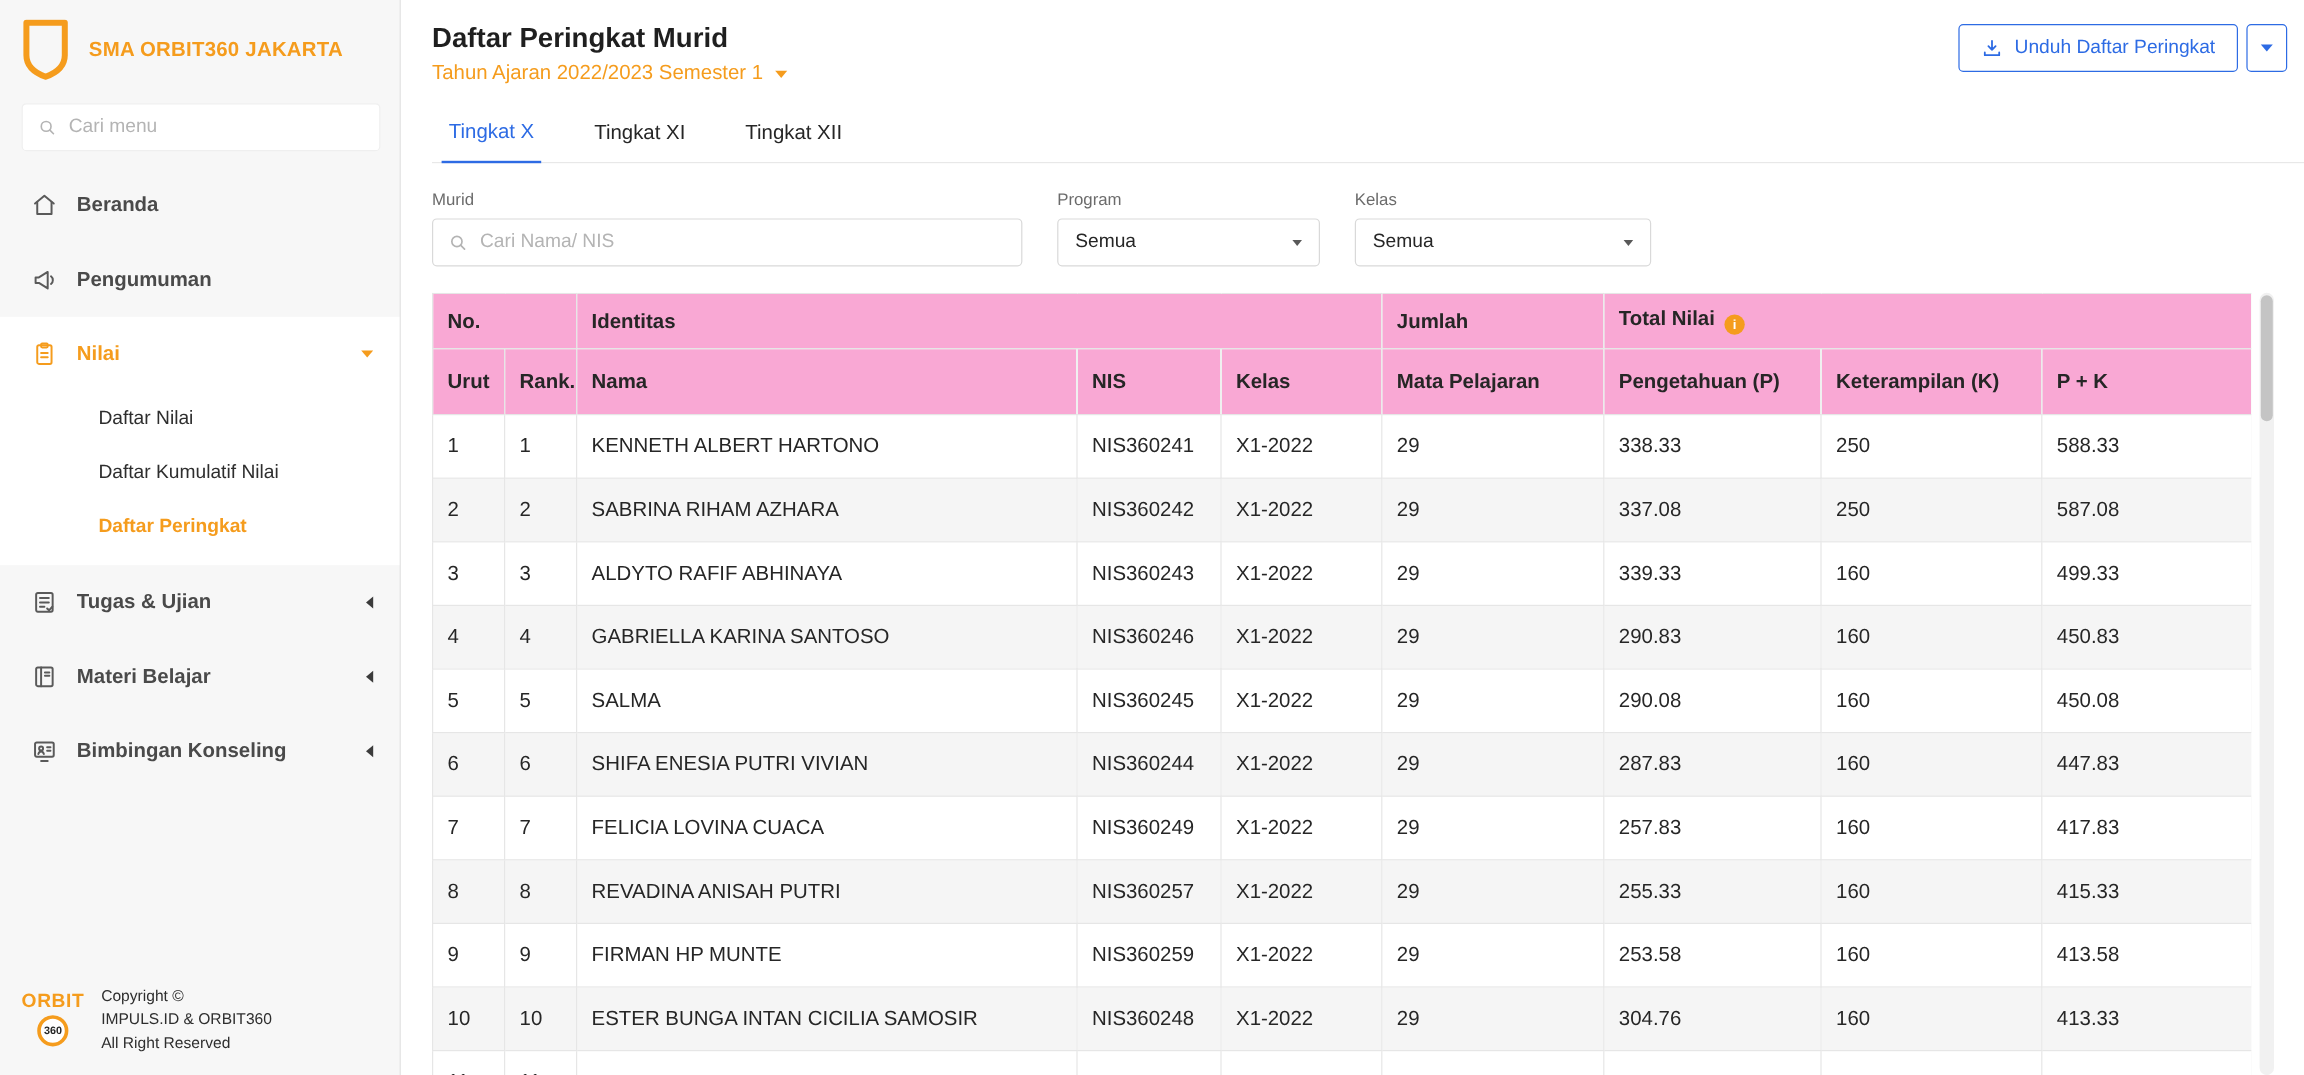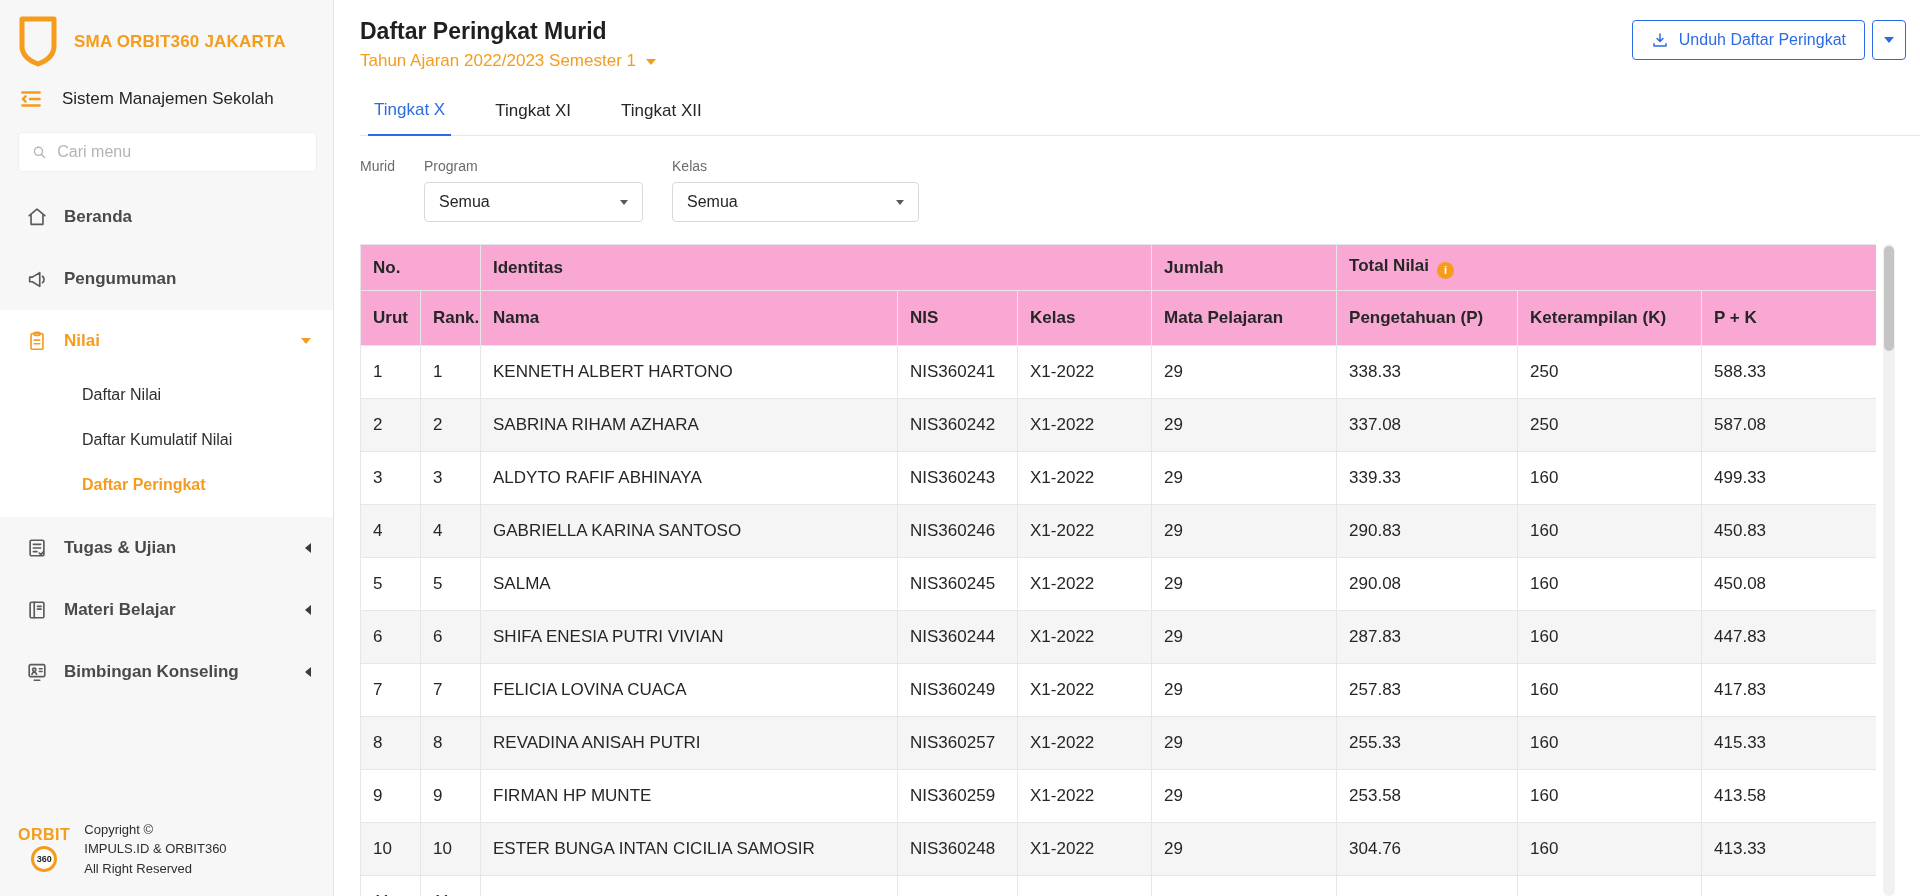--- a/index.html
+++ b/index.html
@@ -117,29 +117,20 @@
   <aside class="sidebar">
     <div class="sidebar-top">
       <div class="logo-row">
         <span class="logo-shield">
           <svg viewBox="0 0 40 52" fill="none">
               <path d="M4 3h32v27c0 8.5-6.5 14.5-16 18C10.5 44.5 4 38.5 4 30V3z" stroke="currentColor" stroke-width="5" stroke-linejoin="round"></path>
             </svg>
         </span>
         <span class="school-name">SMA ORBIT360 JAKARTA</span>
       </div>
-      <div class="subtitle-row">
-        <span class="collapse-icon">
-          <svg viewBox="0 0 24 24" fill="none" stroke="currentColor" stroke-width="2.2" stroke-linecap="round" stroke-linejoin="round">
-              <path d="M4 6h16M11 12h9M4 18h16"></path>
-              <path d="M7 9.5 4.5 12 7 14.5"></path>
-            </svg>
-        </span>
-        <span class="app-subtitle">Sistem Manajemen Sekolah</span>
-      </div>
       <div class="menu-search">
         <svg viewBox="0 0 24 24" fill="none" stroke="currentColor" stroke-width="2" stroke-linecap="round">
             <circle cx="11" cy="11" r="6"></circle>
             <path d="M15.6 15.6 20 20"></path>
           </svg>
         <input placeholder="Cari menu" style="">
       </div>
     </div>
 
     <nav class="menu" id="menu">
@@ -250,20 +241,27 @@
 
     <div class="tabs" id="tabs">
         <div class="tab active">Tingkat X</div>
         <div class="tab">Tingkat XI</div>
         <div class="tab">Tingkat XII</div>
       </div>
 
     <div class="filters">
       <div class="filter">
         <label>Murid</label>
+        <div class="input-search">
+          <svg viewBox="0 0 24 24" fill="none" stroke="currentColor" stroke-width="2" stroke-linecap="round">
+              <circle cx="11" cy="11" r="6"></circle>
+              <path d="M15.6 15.6 20 20"></path>
+            </svg>
+          <input placeholder="Cari Nama/ NIS" style="">
+        </div>
       </div>
       <div class="filter">
         <label>Program</label>
         <div class="select program">
           <span>Semua</span>
           <span class="caret caret-down"></span>
         </div>
       </div>
       <div class="filter">
         <label>Kelas</label>

